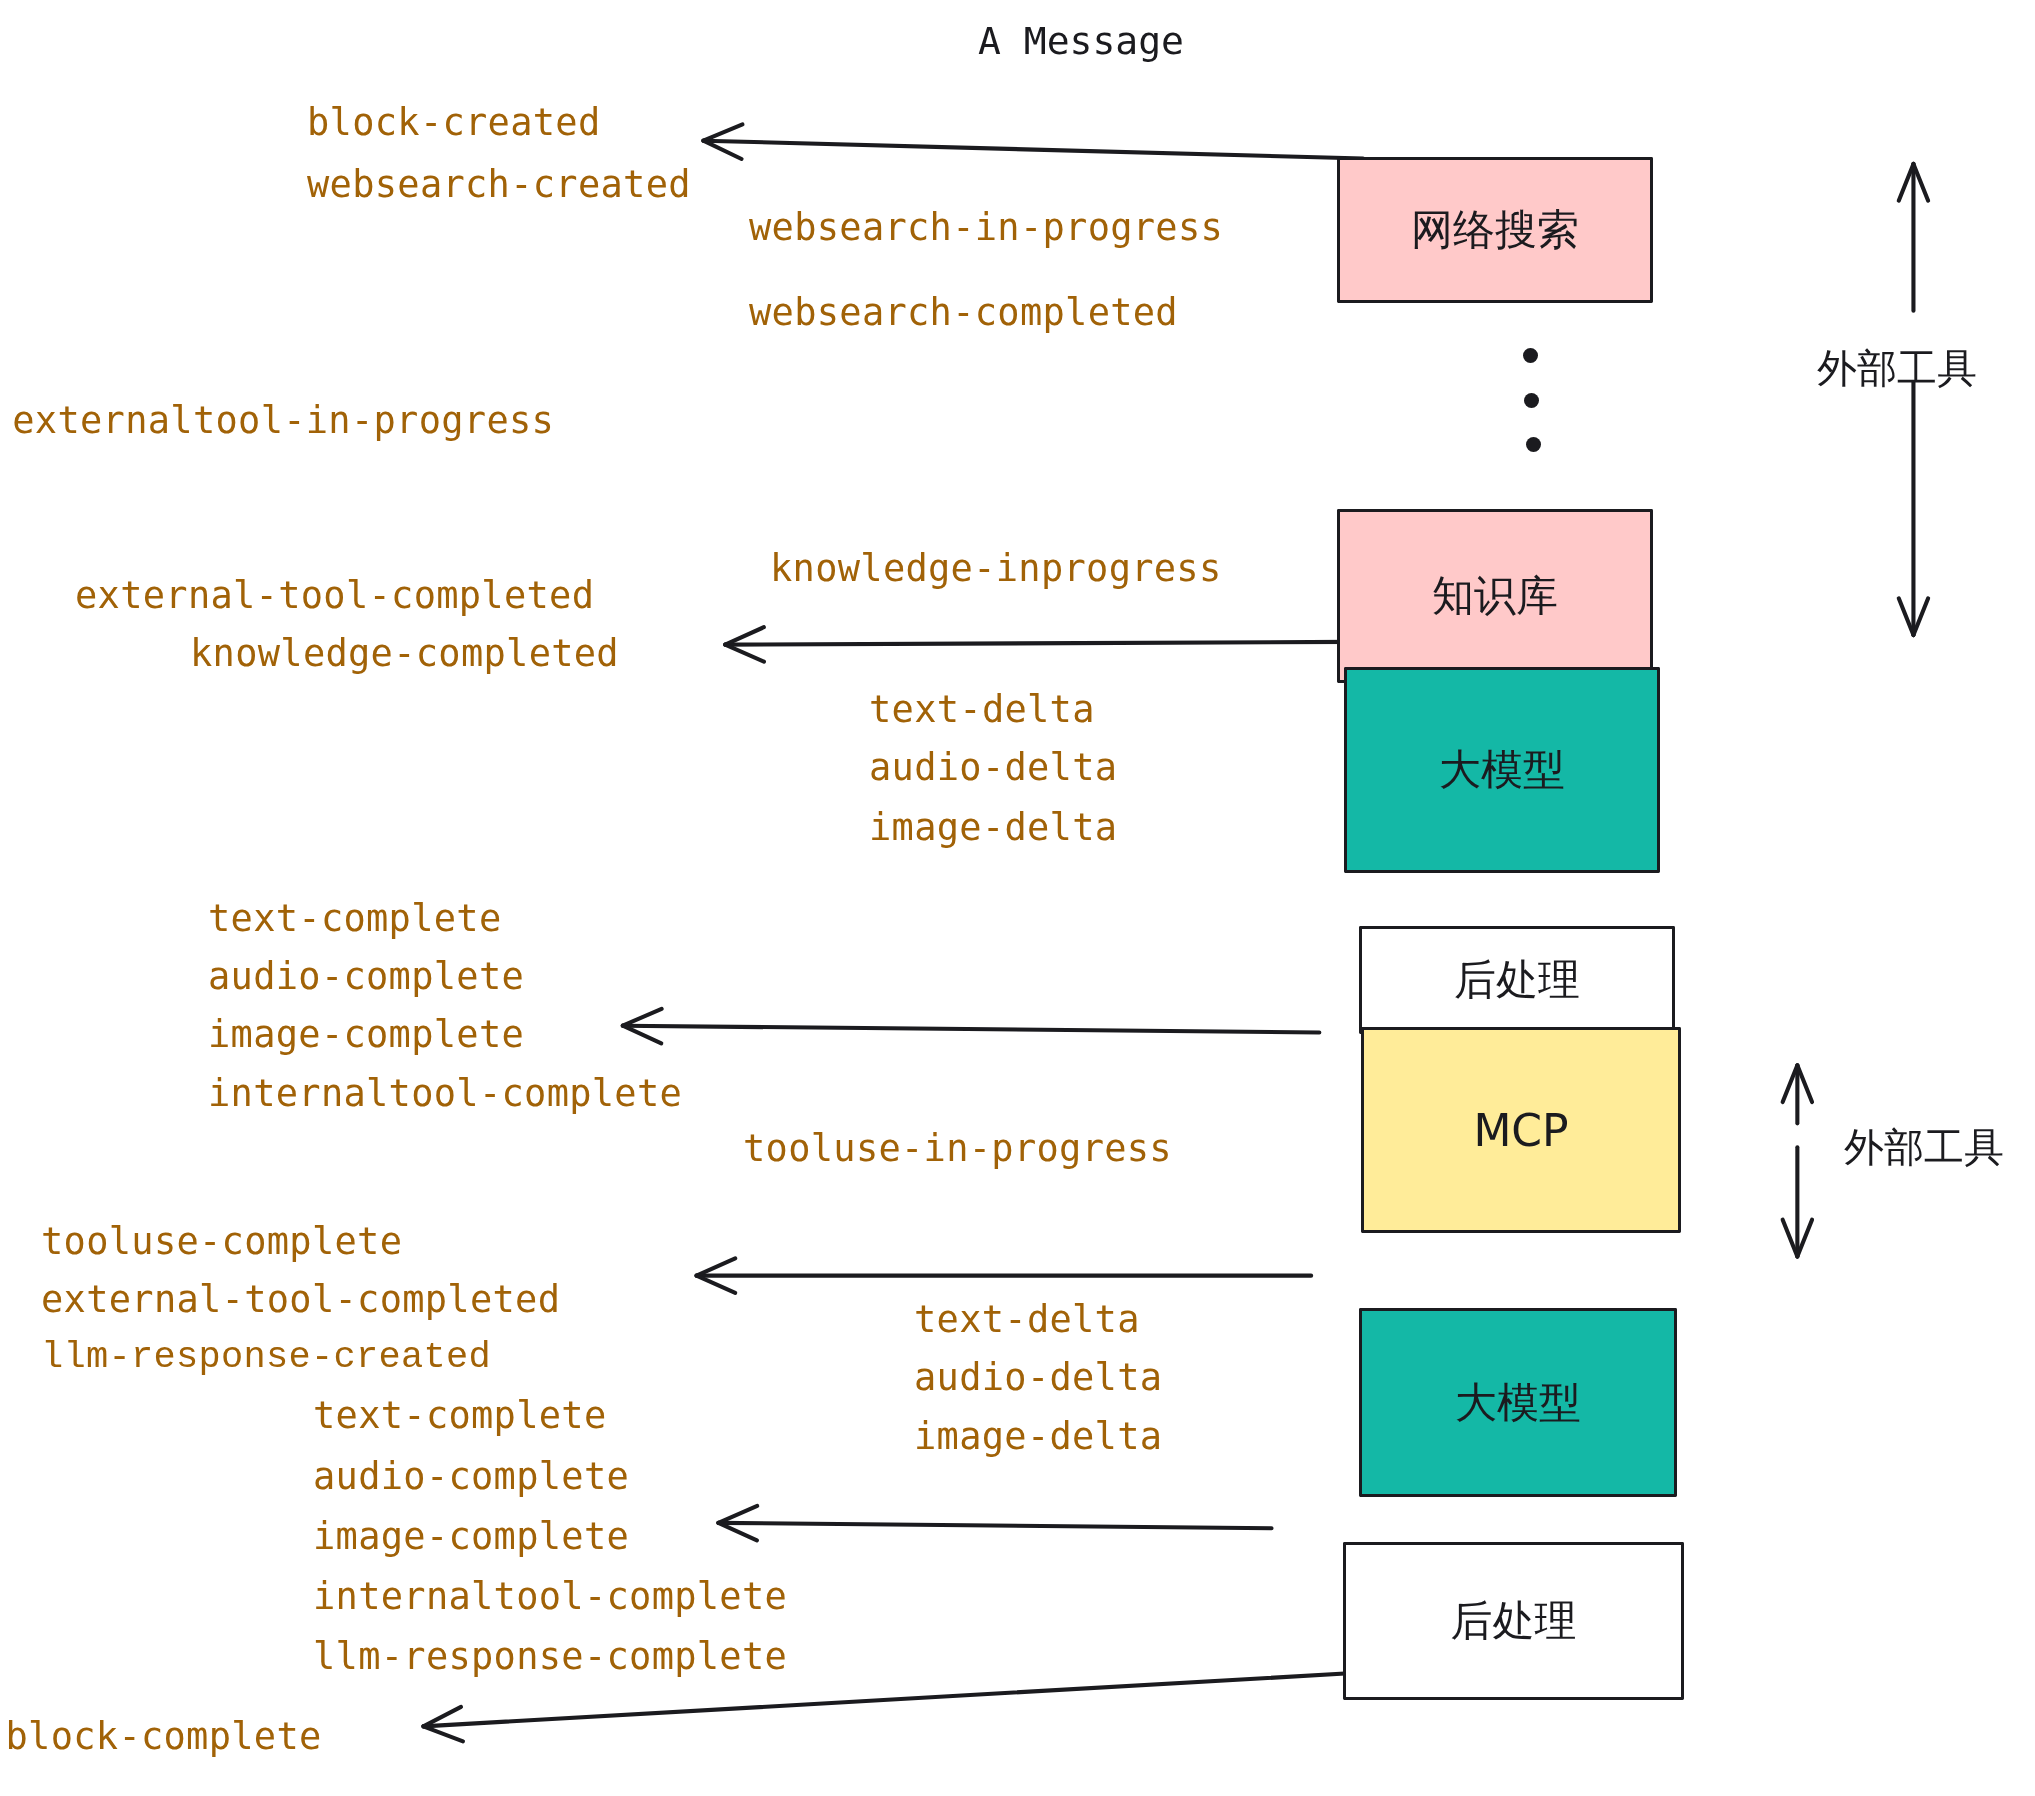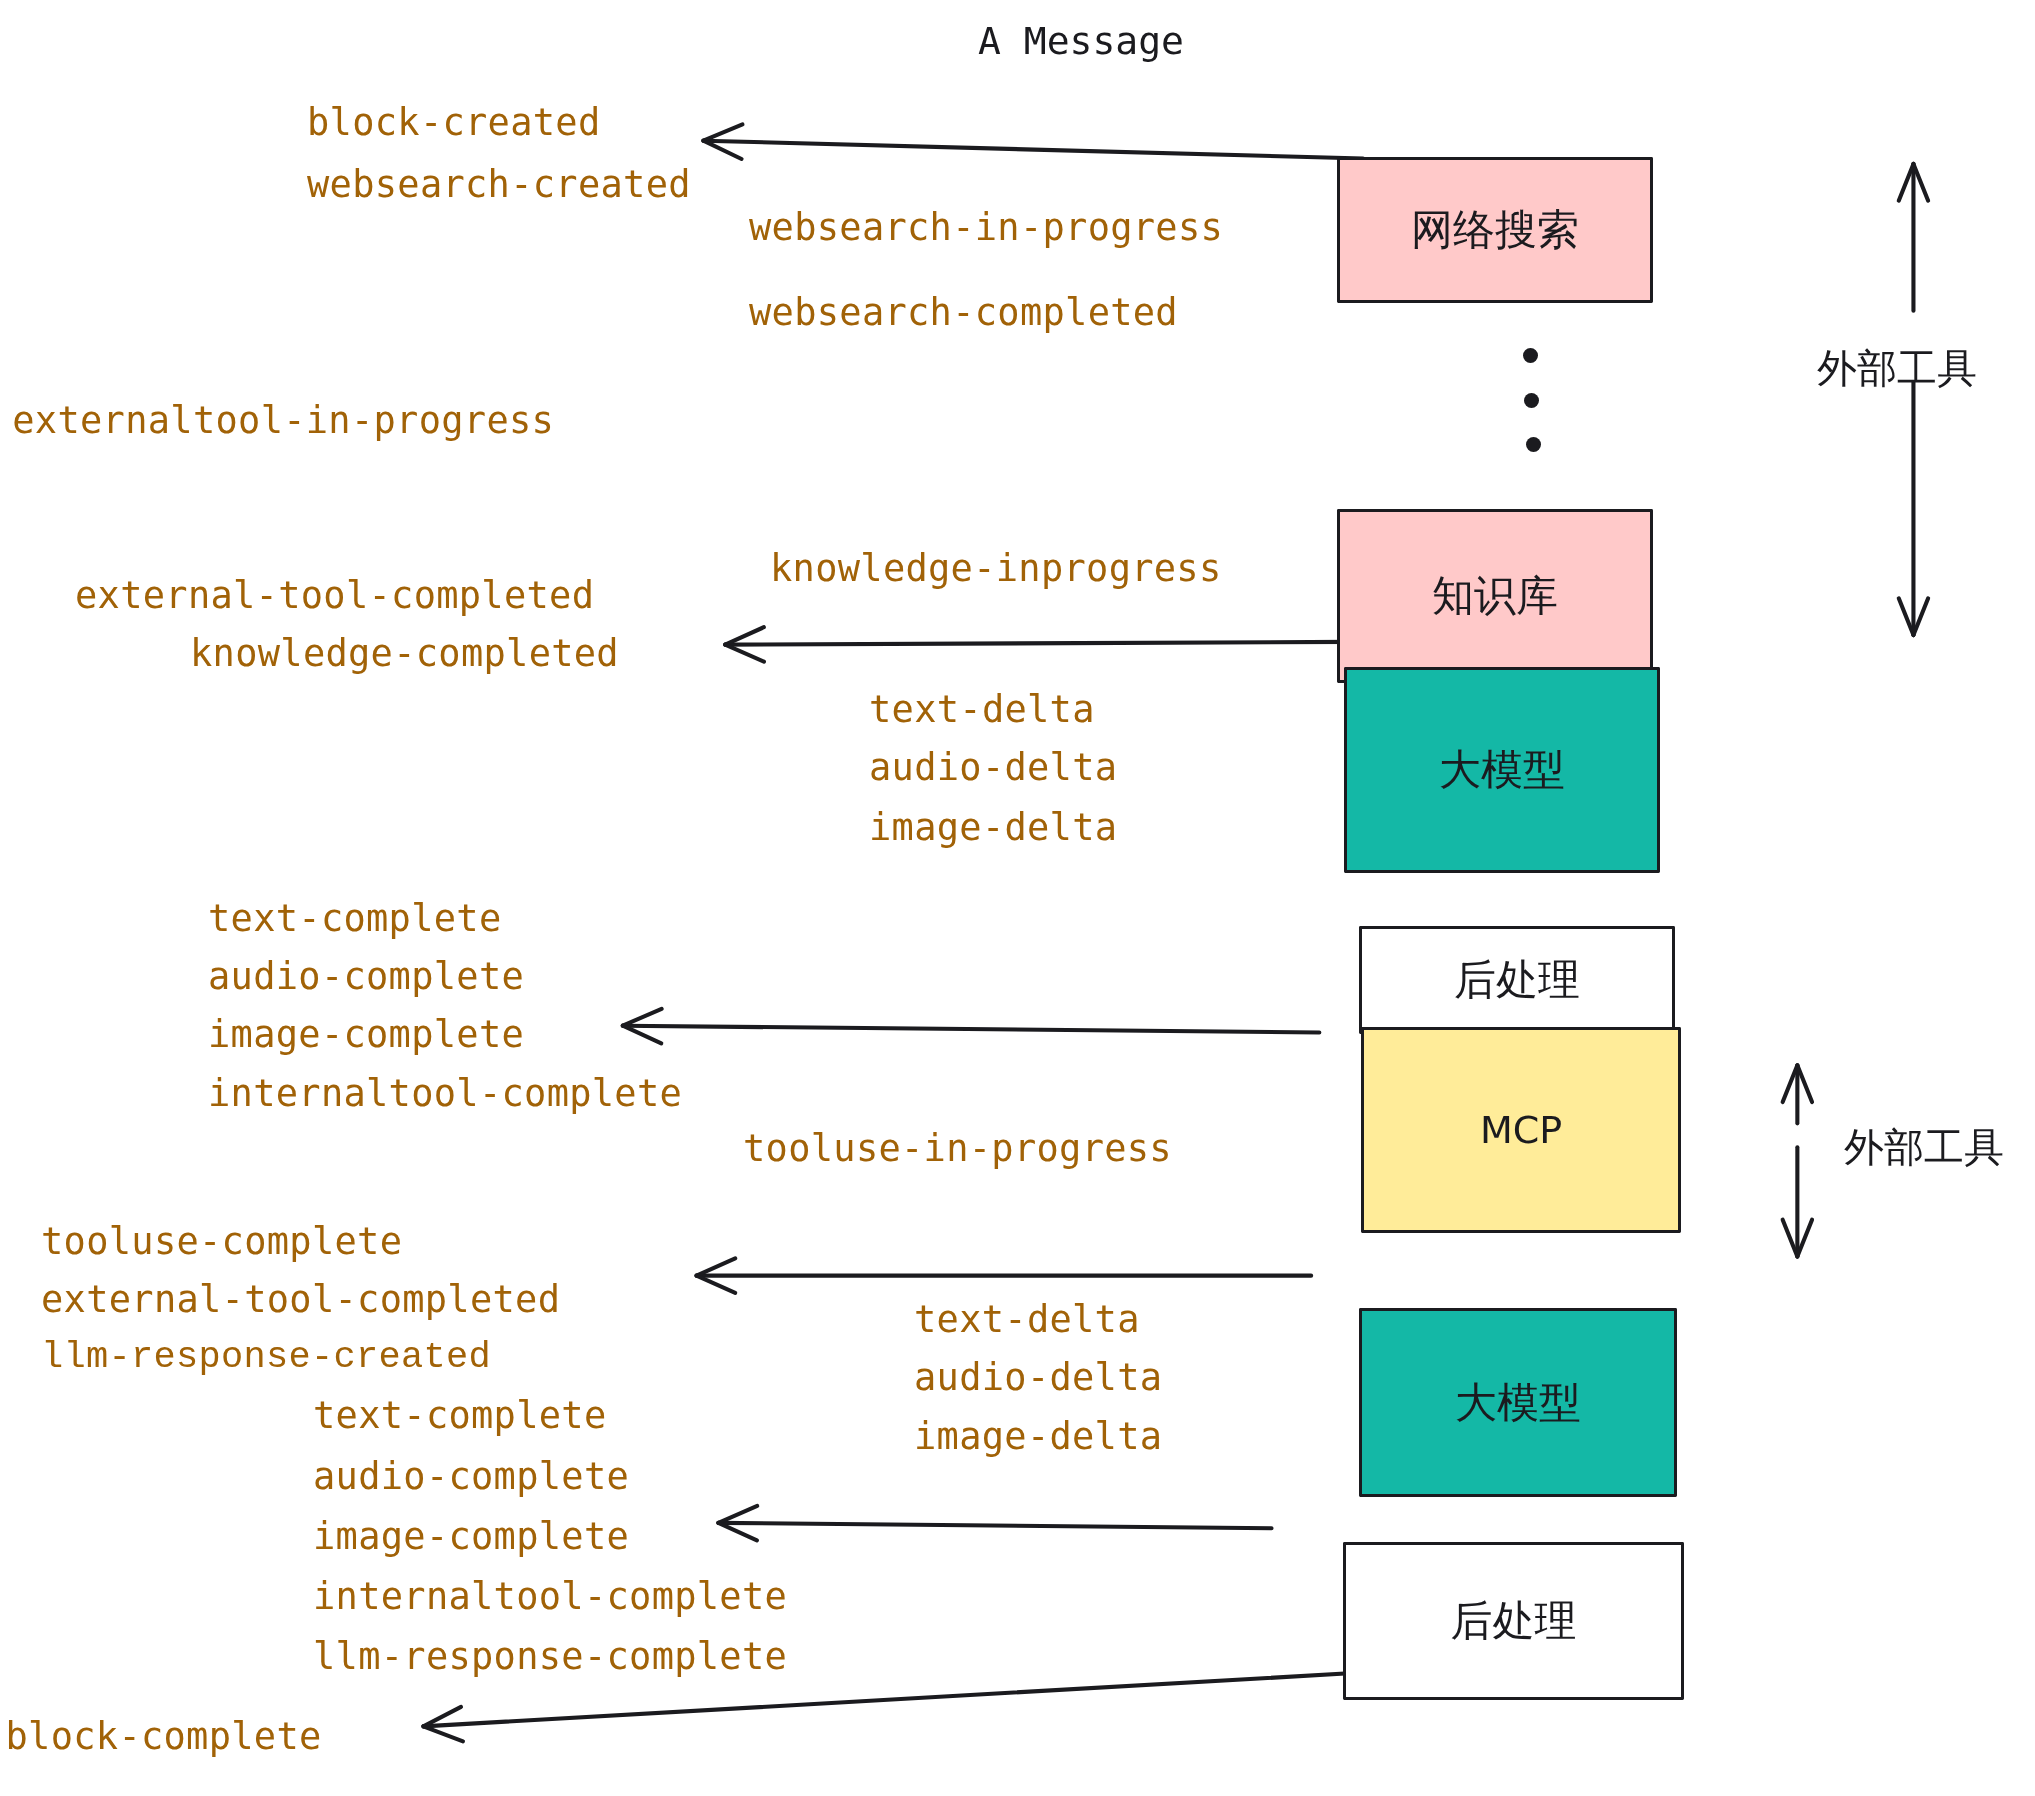--- a/index.html
+++ b/index.html
@@ -46,21 +46,21 @@
     justify-content: center;
     font-family: "DejaVu Sans", "Liberation Sans", sans-serif;
     font-size: 42px;
     color: #1b1b1f;
     border-radius: 1.4px;
   }
   .node.pink   { background: #ffc9c9; }
   .node.green  { background: #14b8a6; margin-top: 20px; }
   .node.yellow { background: #ffec99; }
   .node.plain  { background: #ffffff; margin-top: 24px; }
-  .node-label-mcp { font-size: 38px; font-family: "DejaVu Sans", "Liberation Sans", sans-serif; }
+  .node-label-mcp { font-size: 44px; font-family: "DejaVu Sans", "Liberation Sans", sans-serif; }
   .side-label {
     position: absolute;
     font-family: Liberation Serif, serif;
     font-size: 40px;
     color: #1b1b1f;
     white-space: nowrap;
   }
   .dot {
     position: absolute;
     width: 15px;

